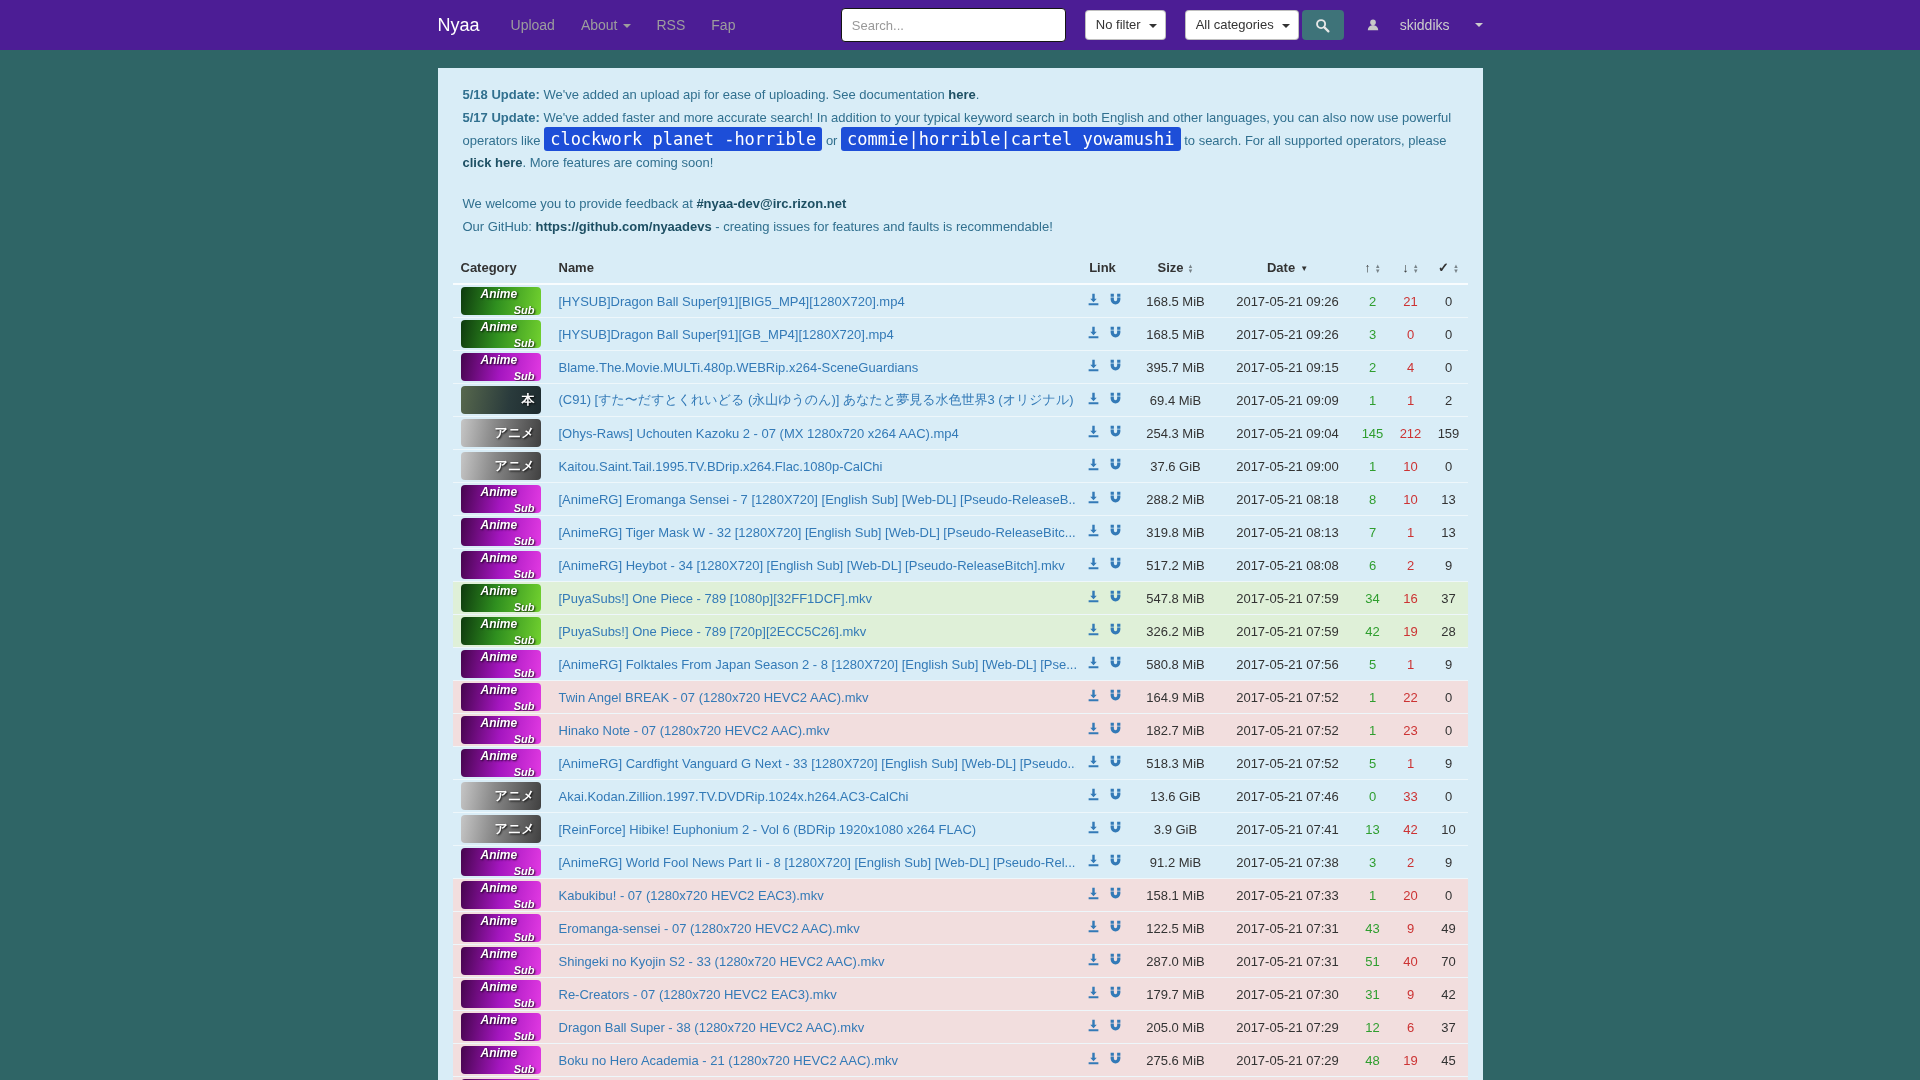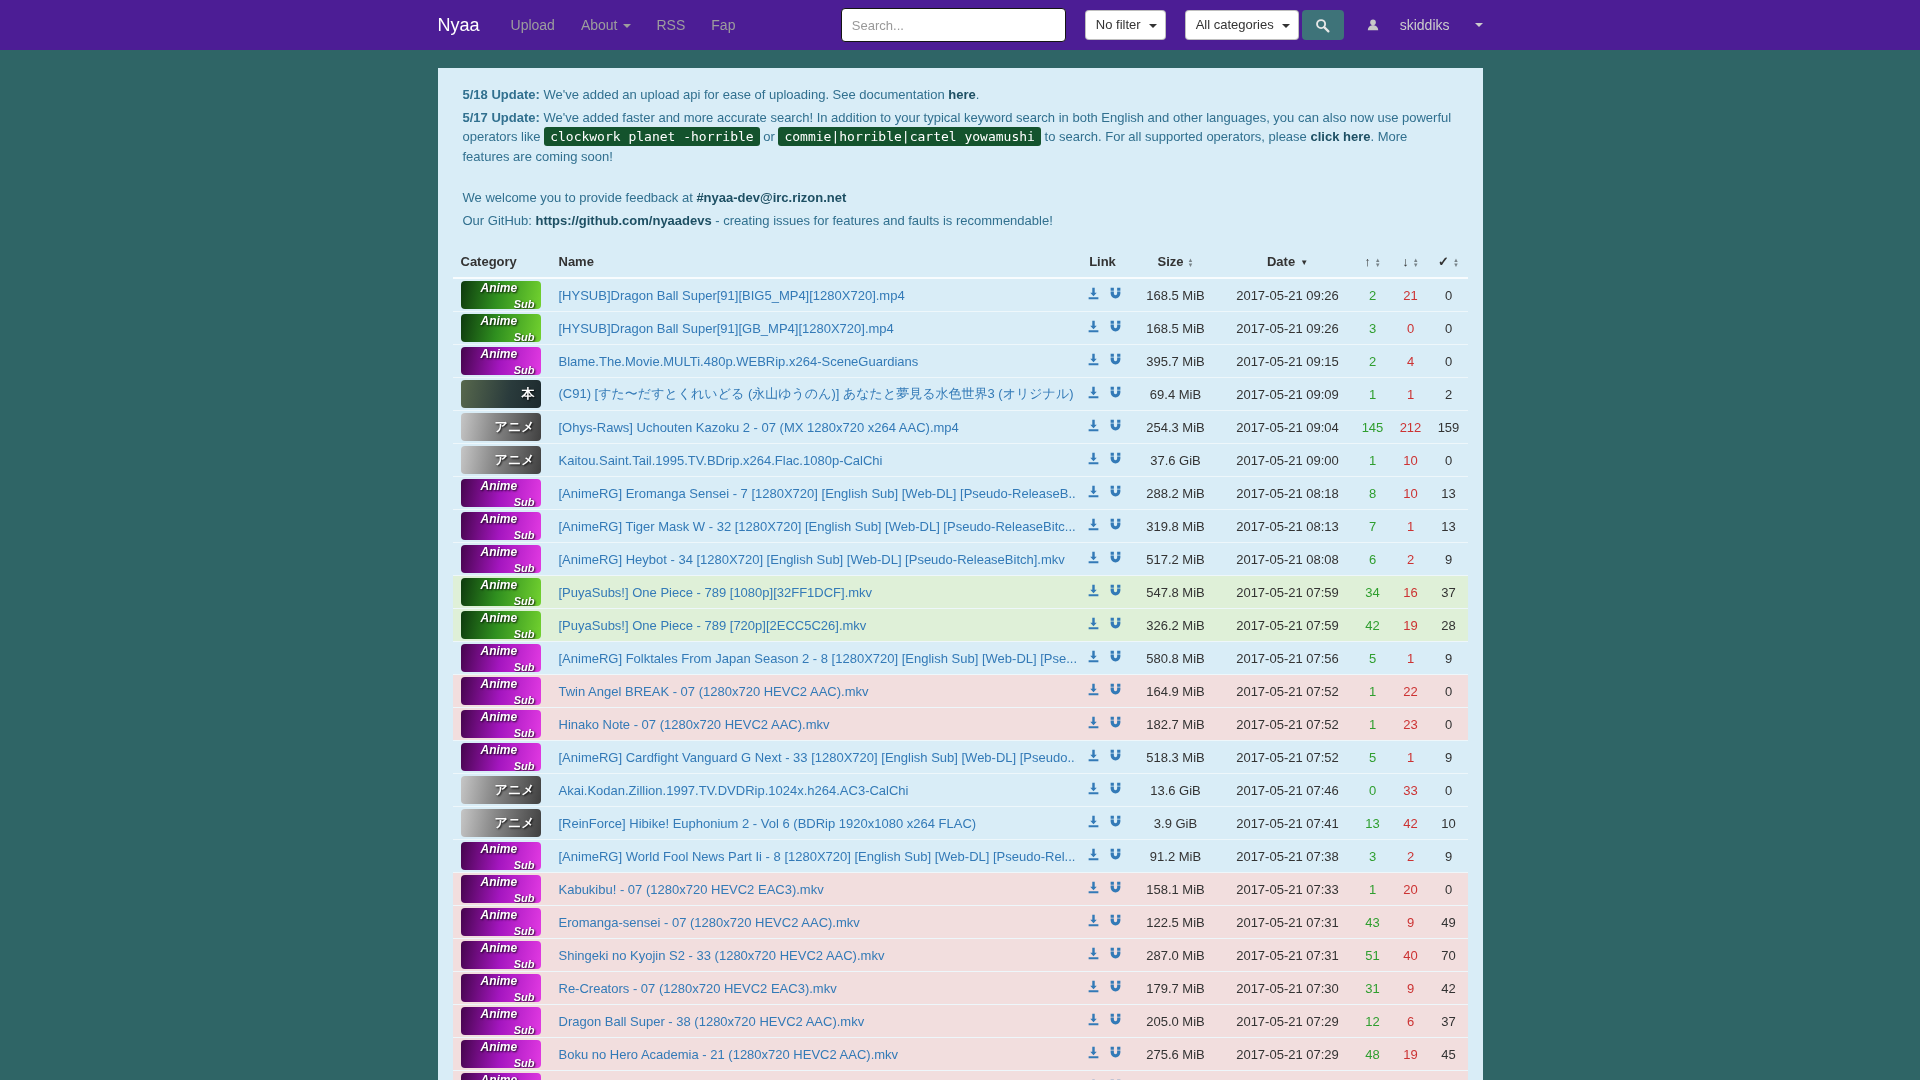--- a/index.html
+++ b/index.html
@@ -26,21 +26,21 @@
   .select .caret { position: absolute; right: 8px; top: 13px; color: #333; }
   .search-btn { height: 30px; width: 42px; border: none; border-radius: 4px; background: #3e7379; display: flex; align-items: center; justify-content: center; cursor: pointer; }
   .user-menu { display: flex; align-items: center; gap: 20px; color: #ccc; font-size: 14px; margin-left: 22px; cursor: pointer; }
 
   
   .panel { width: 1045px; margin: 18px auto 0; background: #d9edf7; padding: 15px 15px 0; }
   .announcements { color: #31708f; font-size: 13px; line-height: 1.5; margin: 2px 10px 0; }
   .announcements p { margin: 0 0 3px; }
   .announcements p.spacer-before { margin-top: 22px; }
   .ann-link { color: #1d4f63; font-weight: bold; text-decoration: none; cursor: pointer; }
-  code.op { background: #14532d; color: #fff; font-family: "DejaVu Sans Mono", monospace; font-size: 13px; padding: 2px 6px; border-radius: 3px; font-style: normal; }
+  code.op { background: #1d4ed8; color: #fff; font-family: "DejaVu Sans Mono", monospace; font-size: 17px; padding: 2px 6px; border-radius: 3px; font-style: normal; }
 
   
   .torrent-table { width: 100%; border-collapse: collapse; margin-top: 16px; font-size: 13px; color: #333; table-layout: fixed; }
   th { padding: 8px; font-weight: bold; color: #333; border-bottom: 2px solid rgba(255,255,255,0.8); text-align: center; white-space: nowrap; cursor: pointer; }
   th.left, td.left { text-align: left; }
   td { padding: 2px 8px; border-top: 1px solid rgba(255,255,255,0.55); vertical-align: middle; text-align: center; white-space: nowrap; overflow: hidden; }
   tbody tr:first-child td { border-top: none; }
   .col-cat  { width: 98px; }
   .col-link { width: 54px; }
   .col-size { width: 92px; }

